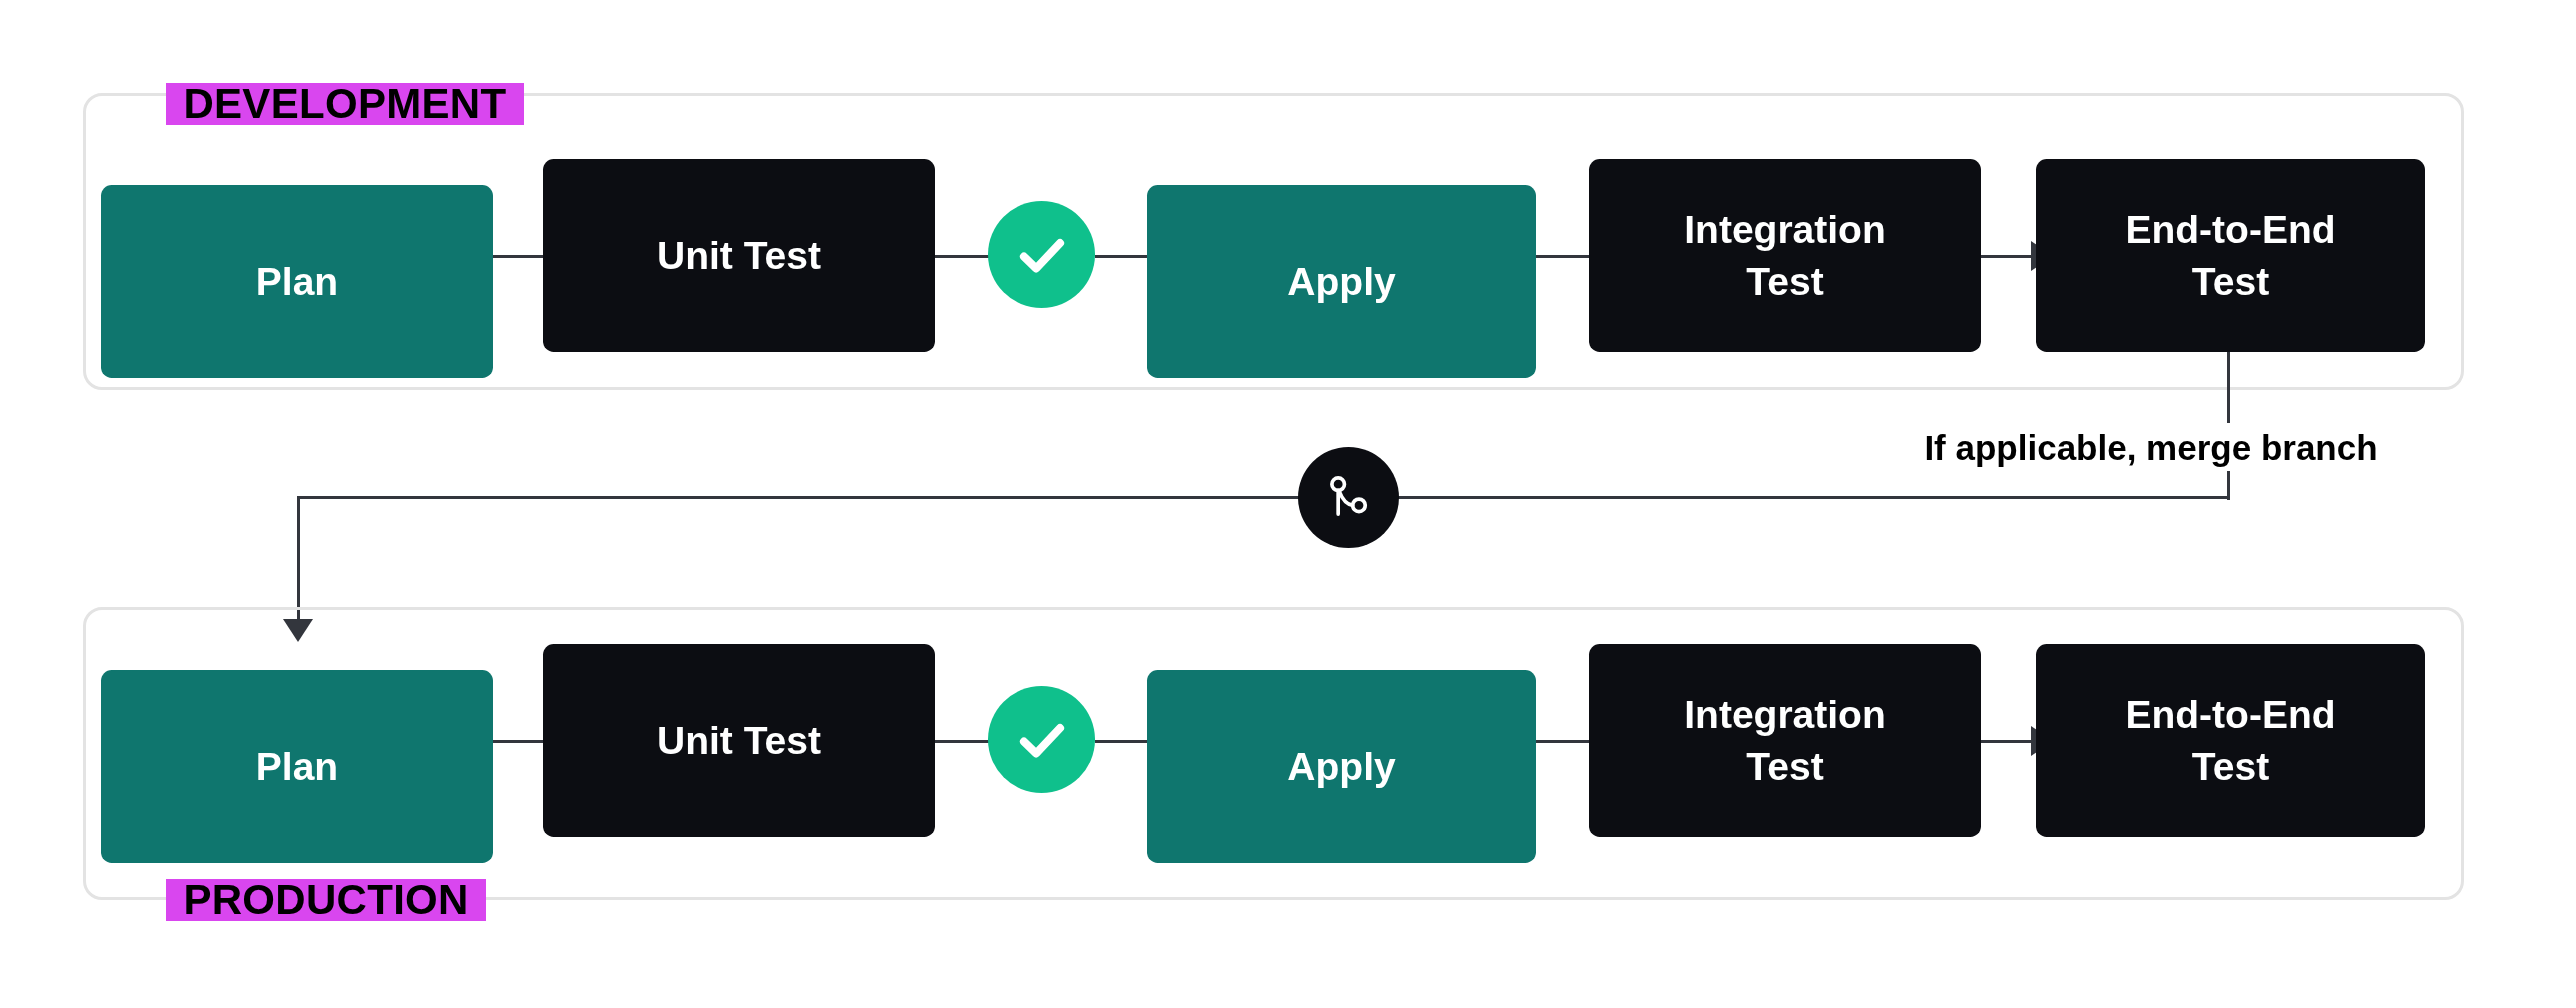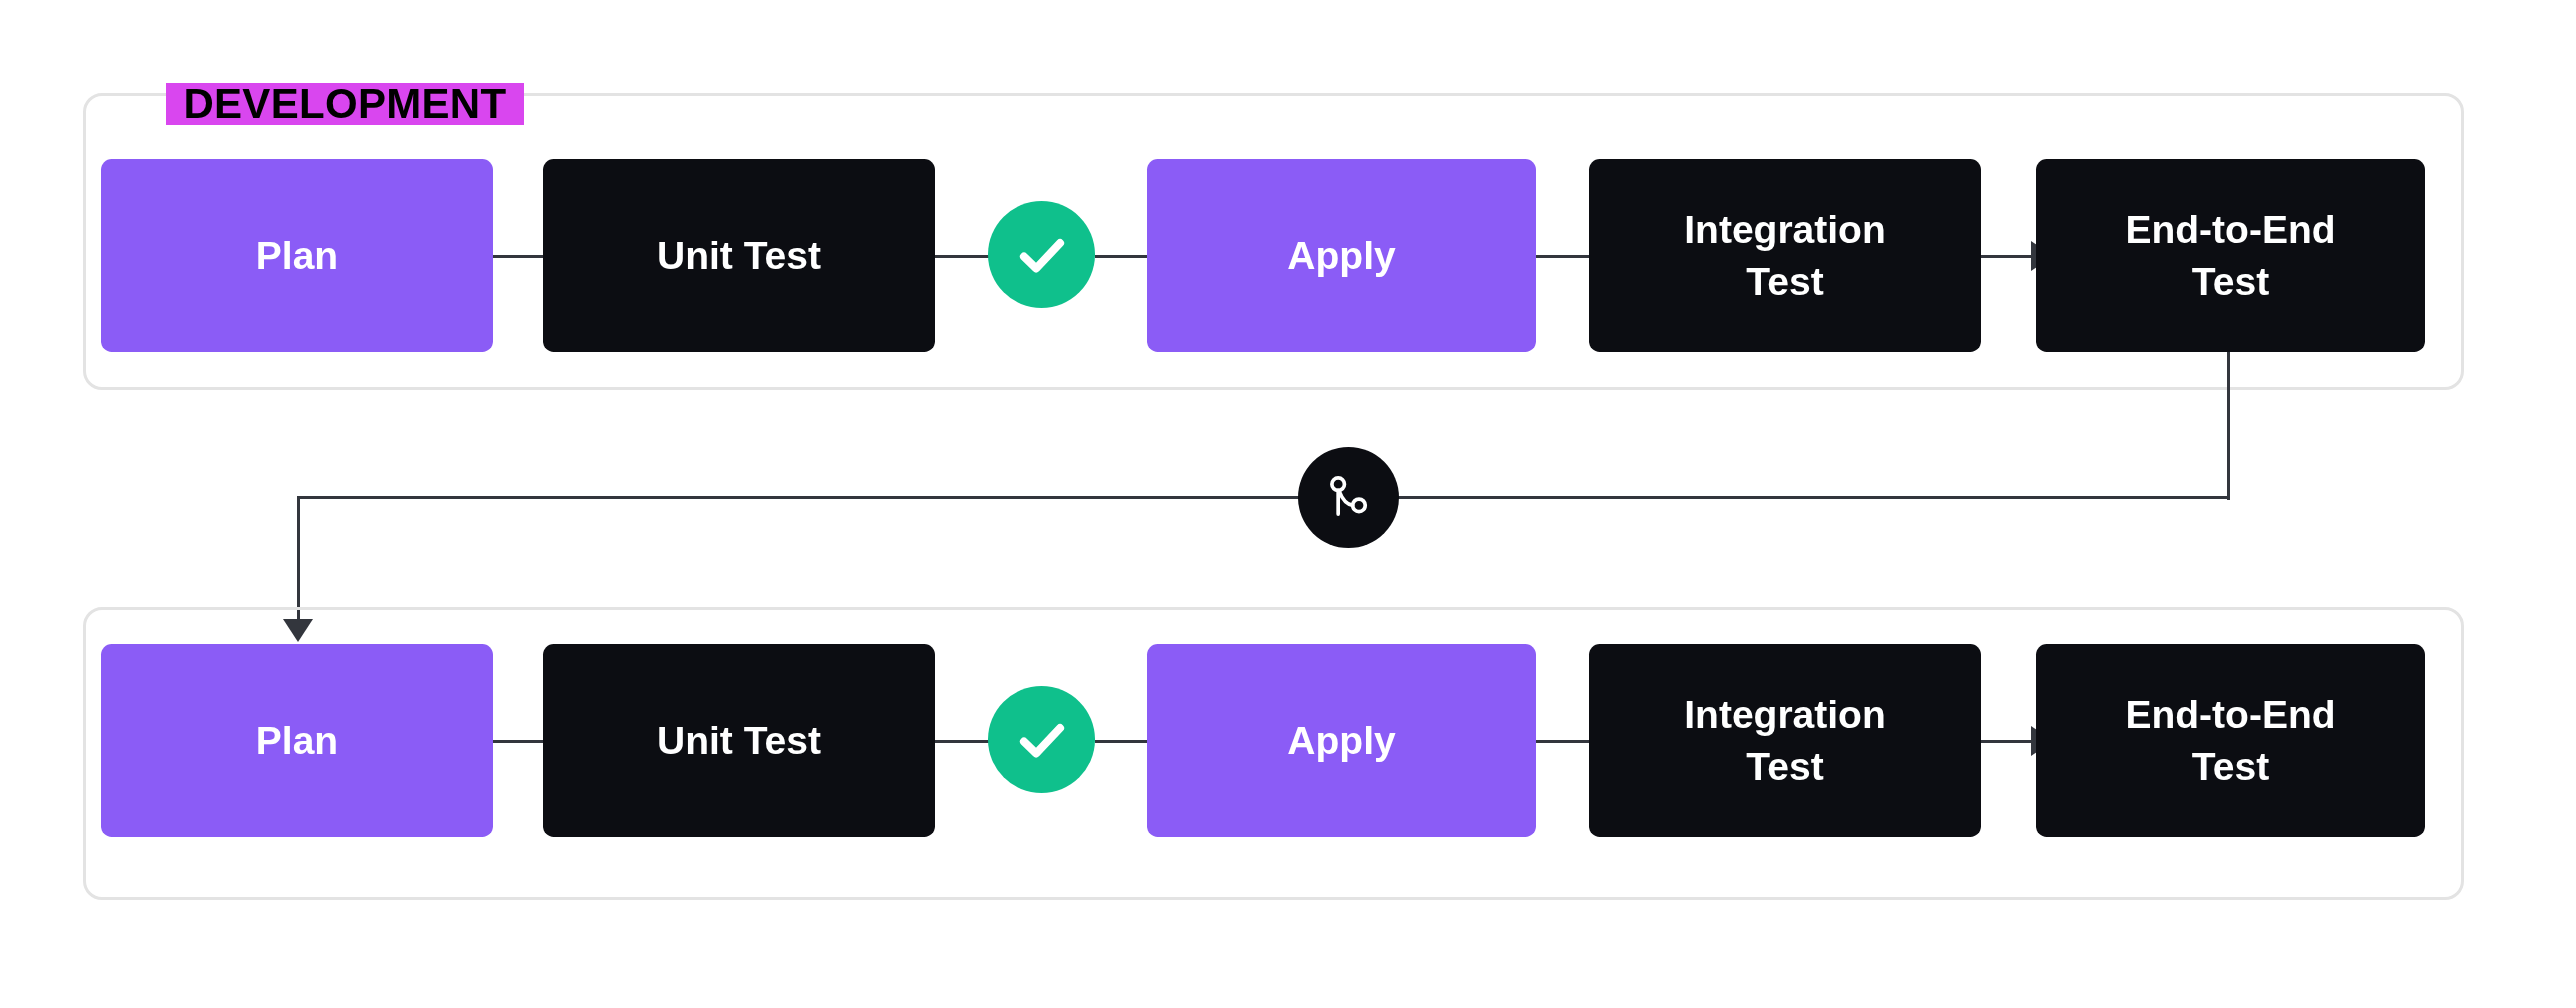--- a/index.html
+++ b/index.html
@@ -48,21 +48,21 @@
     align-items: center;
     justify-content: center;
     text-align: center;
     color: #ffffff;
     font-weight: bold;
     font-size: 39px;
     line-height: 1.32;
     box-sizing: border-box;
     padding: 0 10.7px;
   }
-  .node.purple { background: #8b5cf6; }
+  .node.purple { background: #0f766e; margin-top: 26px; }
   .node.dark   { background: #0c0d12; }
 
   
   .hline {
     position: absolute;
     height: 3.4px;
     background: #33363d;
   }
   .vline {
     position: absolute;
@@ -173,23 +173,25 @@
 
   <div class="branch-badge" style="left:1298px; top:447px;">
     <svg width="52" height="52" viewBox="0 0 24 24">
       <circle cx="7" cy="5.6" r="2.9" fill="none" stroke="#ffffff" stroke-width="1.7"></circle>
       <circle cx="16.6" cy="15.4" r="2.9" fill="none" stroke="#ffffff" stroke-width="1.7"></circle>
       <path d="M7 8.5 V19.4" fill="none" stroke="#ffffff" stroke-width="1.7" stroke-linecap="round"></path>
       <path d="M7.6 9.2 C9.2 13.3 11.4 15.1 13.7 15.4" fill="none" stroke="#ffffff" stroke-width="1.7" stroke-linecap="round"></path>
     </svg>
   </div>
 
+  <div class="annotation" style="left:1915px; top:423px;">If applicable, merge branch</div>
 
   <div class="group-frame" style="left:83px; top:607px; width:2381px; height:293px;"></div>
 
+  <div class="group-label" style="left:166px; top:879px;">PRODUCTION</div>
 
   <div class="hline" style="left:492px; top:740px; width:54px;"></div>
   <div class="hline" style="left:934px; top:740px; width:64px;"></div>
   <div class="hline" style="left:1095px; top:740px; width:54px;"></div>
   <div class="hline" style="left:1535px; top:740px; width:54px;"></div>
   <div class="hline" style="left:1978px; top:740px; width:74px;"></div>
   <div class="arrow-right" style="left:2031px; top:726px;"></div>
 
   <div class="node purple" style="left:101px; top:644px; width:392px; height:193px;">
     <span>Plan</span>

